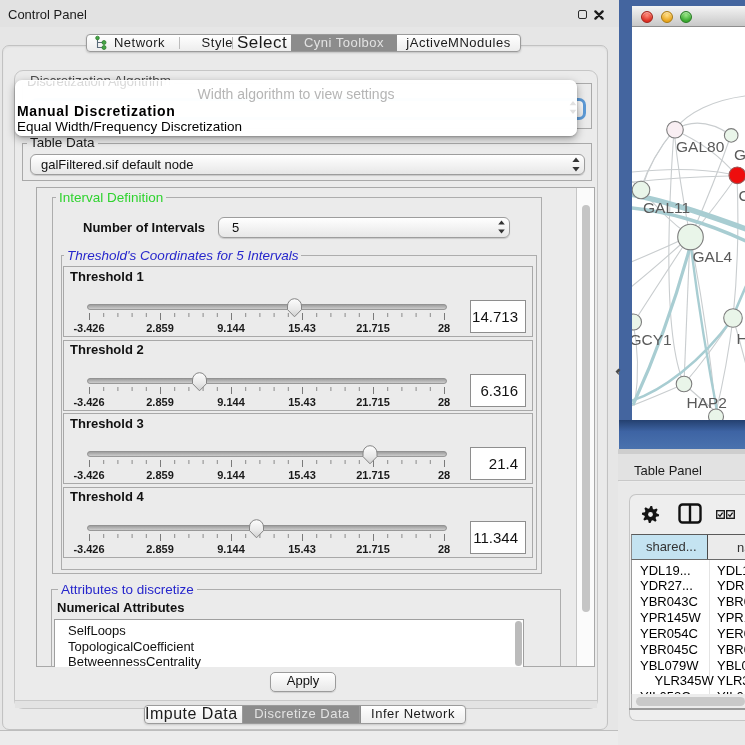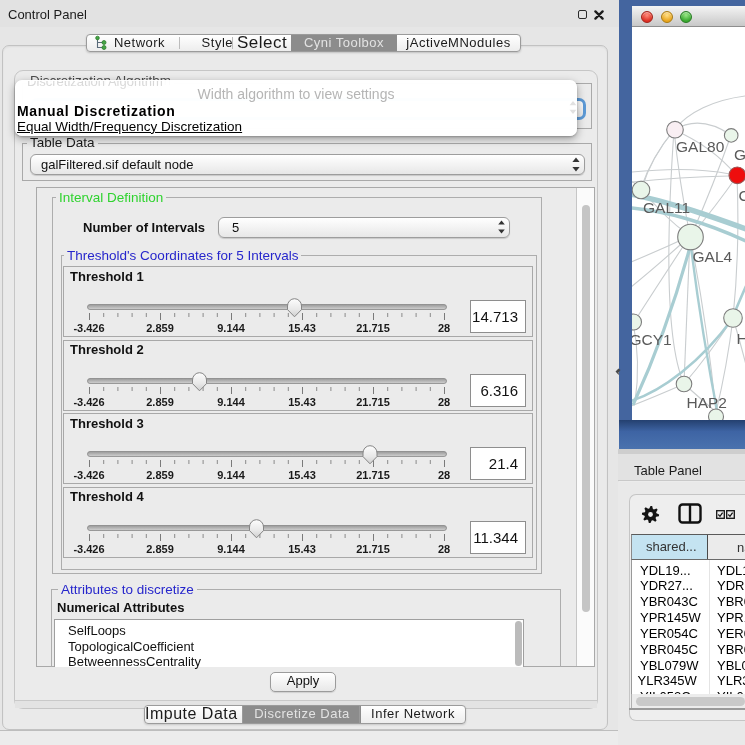--- a/index.html
+++ b/index.html
@@ -48,21 +48,21 @@
 <div class="abs" style="left:52px;top:197px;width:490px;height:377px;border:1px solid #adadad;"></div>
 <div class="grouptitle" style="left:56px;top:191px;color:#2fd32f;">Interval Definition</div>
 <div class="abs" style="left:83px;top:220px;font-size:13px;font-weight:bold;color:#111;">Number of Intervals</div>
 <div class="abs" style="left:218px;top:217px;width:292px;height:21px;border:1px solid #9d9d9d;border-radius:6px;background:linear-gradient(#ffffff,#e7e7e7);box-shadow:0 1px 1px rgba(0,0,0,0.15);"></div>
 <div class="abs" style="left:232px;top:220px;font-size:13px;color:#111;">5</div>
 <svg class="abs" style="left:496px;top:220px;" width="11" height="14" viewBox="0 0 11 14">
 <path d="M5.5,0.5 L8.8,4.5 H2.2 Z" fill="#333"></path>
     <path d="M5.5,13.5 L8.8,9.5 H2.2 Z" fill="#333"></path>
   </svg>
 <div class="abs" style="left:61px;top:255px;width:476px;height:315px;border:1px solid #adadad;"></div>
-<div class="grouptitle" style="left:64px;top:249px;color:#2626cc;">Threshold's Coordinates for 5 Intervals</div>
+<div class="grouptitle" style="left:64px;top:249px;color:#2626cc;font-style:italic;">Threshold's Coordinates for 5 Intervals</div>
 <div class="abs" style="left:62.5px;top:266px;width:470px;height:71px;border:1px solid #a8a8a8;"></div>
 <div class="abs" style="left:70px;top:268.5px;font-size:13px;font-weight:bold;color:#111;">Threshold 1</div>
 <svg class="abs" style="left:62.5px;top:266px;" width="470" height="71" viewBox="0 0 470 71">
 <defs>
       <linearGradient id="tg1" x1="0" y1="0" x2="0" y2="1">
 <stop offset="0" stop-color="#989898"></stop>
         <stop offset="1" stop-color="#d2d2d2"></stop>
       </linearGradient>
 <linearGradient id="th1" x1="0" y1="0" x2="0" y2="1">
 <stop offset="0" stop-color="#fdfdfd"></stop>
@@ -274,21 +274,21 @@
 <div class="abs" style="left:242px;top:706px;width:1px;height:17px;background:#9b9b9b;"></div>
 <div class="abs" style="left:359px;top:706px;width:1px;height:17px;background:#9b9b9b;"></div>
 <div class="abs" style="left:15px;top:80px;width:562px;height:56px;background:rgba(255,255,255,0.985);border-radius:7px;box-shadow:0 3px 9px rgba(0,0,0,0.35),0 1px 2px rgba(0,0,0,0.2);z-index:40;"></div>
 <div class="abs" style="left:27px;top:74px;font-size:13px;color:rgba(120,120,120,0.28);z-index:41;clip-path:inset(7px 0 0 0);">Discretization Algorithm</div>
 <div class="abs" style="left:15px;top:86px;width:562px;text-align:center;font-size:14px;color:#b5b5b5;z-index:41;">Width algorithm to view settings</div>
 <div class="abs" style="left:17px;top:102.5px;font-size:14px;letter-spacing:0.7px;font-weight:bold;color:#000;z-index:41;">Manual Discretization</div>
 <svg class="abs" style="left:567px;top:100px;z-index:42;" width="12" height="15" viewBox="0 0 12 15">
 <path d="M6,1 L9.4,5.2 H2.6 Z" fill="rgba(90,90,90,0.18)"></path>
     <path d="M6,14 L9.4,9.8 H2.6 Z" fill="rgba(90,90,90,0.18)"></path>
   </svg>
-<div class="abs" style="left:17px;top:118.5px;font-size:13.5px;color:#000;z-index:41;text-decoration:underline;">Equal Width/Frequency Discretization</div>
+<div class="abs" style="left:17px;top:118.5px;font-size:13.5px;color:#000;z-index:41;">Equal Width/Frequency Discretization</div>
 <div class="abs" style="left:619px;top:0;width:126px;height:449px;background:linear-gradient(#33518a,#44659f);"></div>
 <div class="abs" style="left:619px;top:0;width:126px;height:420px;background:#44659f;"></div>
 <div class="abs" style="left:619px;top:420px;width:126px;height:29px;background:linear-gradient(#24406f,#3e64a4 40%,#4a72ae);"></div>
 <div class="abs" style="left:632px;top:6px;width:113px;height:21px;background:linear-gradient(#f4f4f4,#c8c8c8);border-bottom:1px solid #8e8e8e;"></div>
 <div class="abs" style="left:641px;top:10.5px;width:12px;height:12px;border-radius:50%;background:radial-gradient(circle at 50% 30%, #ff8d7e, #dd2e22 70%);border:0.5px solid #a02018;box-shadow:inset 0 1px 1px rgba(255,255,255,0.5);"></div>
 <div class="abs" style="left:661px;top:10.5px;width:12px;height:12px;border-radius:50%;background:radial-gradient(circle at 50% 30%, #ffe08a, #e9a41b 70%);border:0.5px solid #a87a10;box-shadow:inset 0 1px 1px rgba(255,255,255,0.5);"></div>
 <div class="abs" style="left:680px;top:10.5px;width:12px;height:12px;border-radius:50%;background:radial-gradient(circle at 50% 30%, #9ae887, #38a82e 70%);border:0.5px solid #247a20;box-shadow:inset 0 1px 1px rgba(255,255,255,0.5);"></div>
 <div class="abs" style="left:632px;top:27px;width:113px;height:393px;background:#ffffff;overflow:hidden;">
 <svg width="113" height="393" viewBox="632 27 113 393" style="position:absolute;left:0;top:0;">
 <g fill="none" stroke="#c9cdcf" stroke-width="1.1">
@@ -384,21 +384,21 @@
 <div class="abs" style="left:8.5px;top:34.2px;font-size:13px;color:#000;">YBR043C</div>
 <div class="abs" style="left:85.5px;top:34.2px;font-size:13px;color:#000;">YBR0</div>
 <div class="abs" style="left:8.5px;top:50.1px;font-size:13px;color:#000;">YPR145W</div>
 <div class="abs" style="left:85.5px;top:50.1px;font-size:13px;color:#000;">YPR1</div>
 <div class="abs" style="left:8.5px;top:65.9px;font-size:13px;color:#000;">YER054C</div>
 <div class="abs" style="left:85.5px;top:65.9px;font-size:13px;color:#000;">YER0</div>
 <div class="abs" style="left:8.5px;top:81.7px;font-size:13px;color:#000;">YBR045C</div>
 <div class="abs" style="left:85.5px;top:81.7px;font-size:13px;color:#000;">YBR0</div>
 <div class="abs" style="left:8.5px;top:97.5px;font-size:13px;color:#000;">YBL079W</div>
 <div class="abs" style="left:85.5px;top:97.5px;font-size:13px;color:#000;">YBL0</div>
-<div class="abs" style="left:6px;top:113.3px;font-size:13px;color:#000;">YLR345W</div>
+<div class="abs" style="left:23px;top:113.3px;font-size:13px;color:#000;">YLR345W</div>
 <div class="abs" style="left:85.5px;top:113.3px;font-size:13px;color:#000;">YLR3</div>
 <div class="abs" style="left:8.5px;top:129.2px;font-size:13px;color:#000;">YIL052C</div>
 <div class="abs" style="left:85.5px;top:129.2px;font-size:13px;color:#000;">YIL0</div>
 </div>
 <div class="abs" style="left:630.5px;top:693.5px;width:114.5px;height:14.5px;background:#ececec;border-left:1px solid #b0b0b0;"></div>
 <div class="abs" style="left:636px;top:697px;width:109px;height:9px;background:#c9c9c9;border-radius:4.5px;"></div>
 <div class="abs" style="left:629px;top:708px;width:116px;height:1.5px;background:#9a9a9a;"></div>
 <svg class="abs" style="left:614.5px;top:367.5px;" width="6" height="8" viewBox="0 0 6 8">
 <path d="M0.5,3.5 L3.5,0.5 L5.5,2 L3.5,4.5 L4.2,7 L2.8,6 Z" fill="#4a4a4a"></path>
   </svg>

